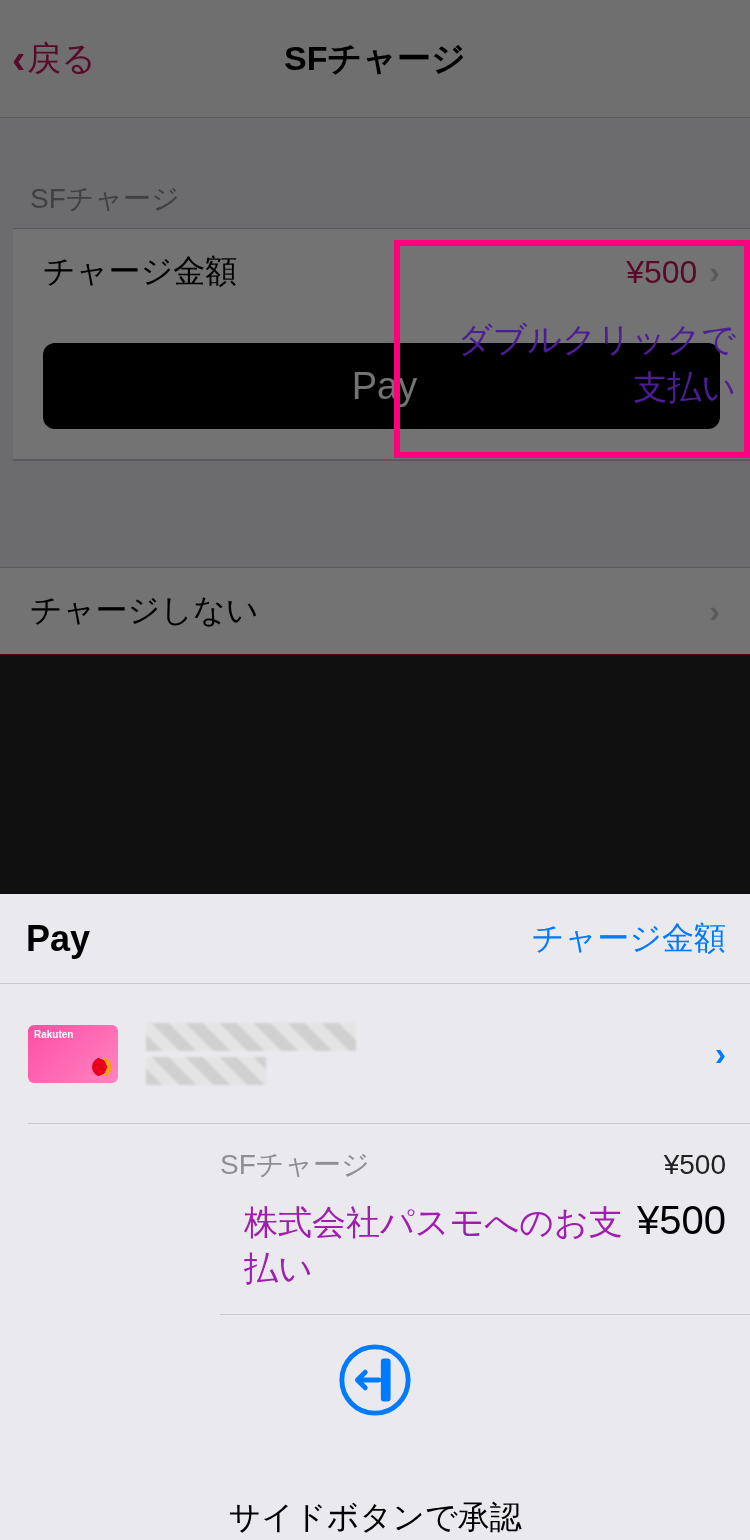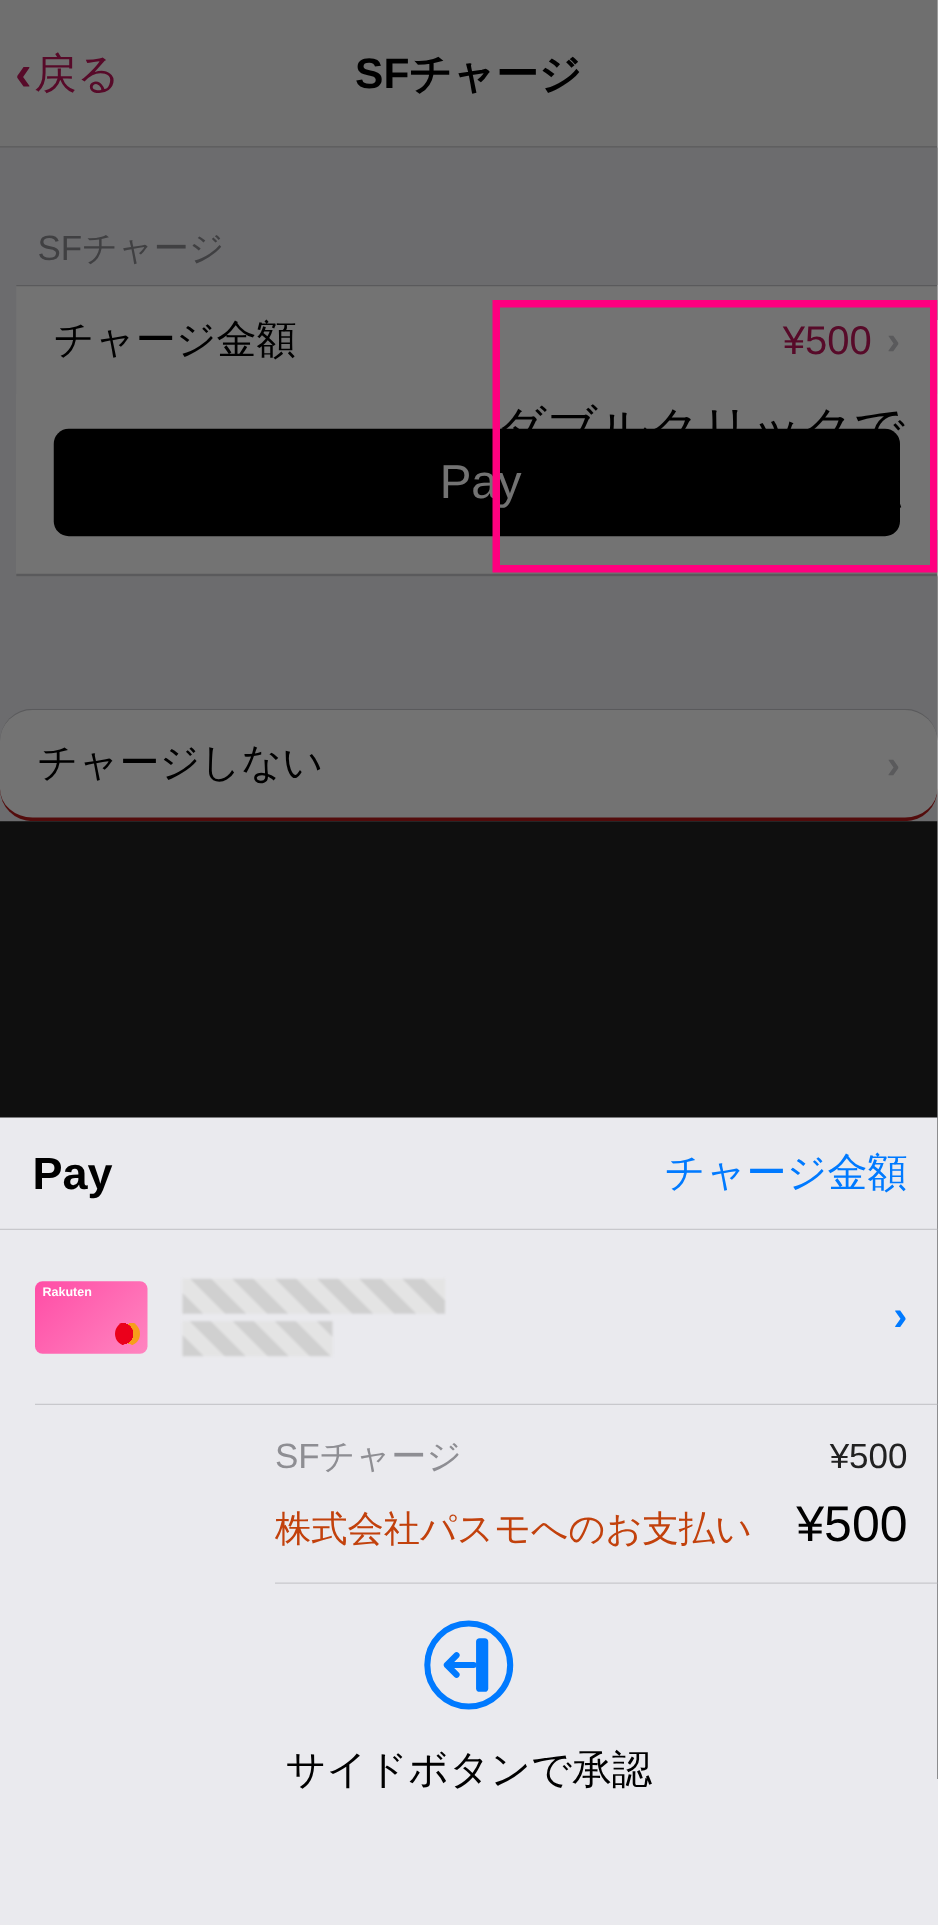--- a/index.html
+++ b/index.html
@@ -100,22 +100,21 @@
     gap: 6px;
   }
   .pay-btn .apple-logo {
     font-size: 40px;
     line-height: 1;
   }
   .gap-mid { height: 106px; }
   .no-charge-group {
     background: #fff;
     border-top: 1px solid #c8c8cc;
-    border-bottom: 3px solid #b91c1c;
-    border-radius: 26px;
+    border-bottom: 1px solid #b91c1c;
   }
   .filler { flex: 1; background: #222; }
 
   
   .dim {
     position: absolute;
     inset: 0;
     background: rgba(0,0,0,0.55);
   }
 
@@ -124,23 +123,23 @@
     position: absolute;
     top: 240px;
     right: 0;
     width: 356px;
     height: 218px;
     border: 6px solid #ff007f;
   }
   .dbl-click-text {
     position: absolute;
     top: 316px;
-    right: 26px;
-    color: #000000;
-    font-size: 40px;
+    right: 14px;
+    color: #4c1d95;
+    font-size: 34px;
     text-align: right;
     line-height: 1.4;
   }
   .side-btn-indicator {
     position: absolute;
     top: 256px;
     right: -2px;
     width: 8px;
     height: 168px;
     background: #fff;
@@ -252,36 +251,37 @@
     justify-content: space-between;
     align-items: baseline;
     margin-bottom: 14px;
   }
   .amount-row:last-child { margin-bottom: 0; }
   .amount-label {
     font-size: 28px;
     color: #8e8e93;
   }
   .amount-label.strong {
-    color: #c2410c;
-    font-size: 29px;
+    color: #a21caf;
+    font-size: 34px;
+    margin-left: 24px;
   }
   .amount-val {
     font-size: 28px;
     color: #222;
   }
   .amount-val.big {
     font-size: 40px;
     color: #000;
   }
   .confirm-area {
     display: flex;
     flex-direction: column;
     align-items: center;
-    justify-content: flex-start;
+    justify-content: space-between;
     flex: 1;
     padding-top: 26px;
     gap: 23px;
   }
   .side-icon {
     width: 78px;
     height: 78px;
   }
   .confirm-text {
     font-size: 32px;

